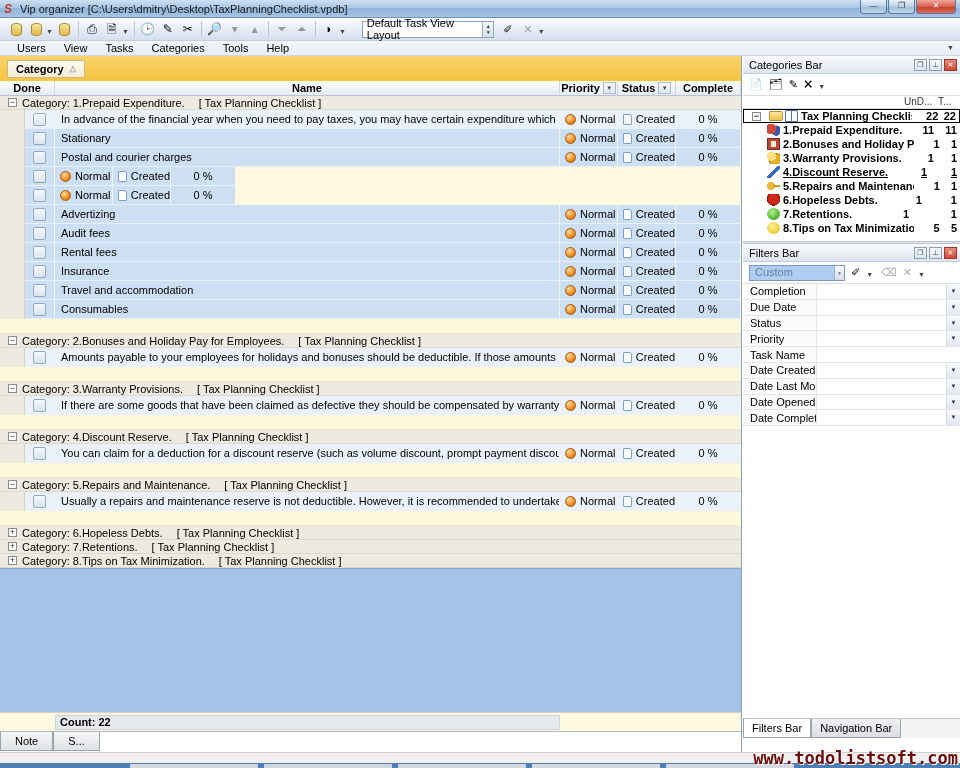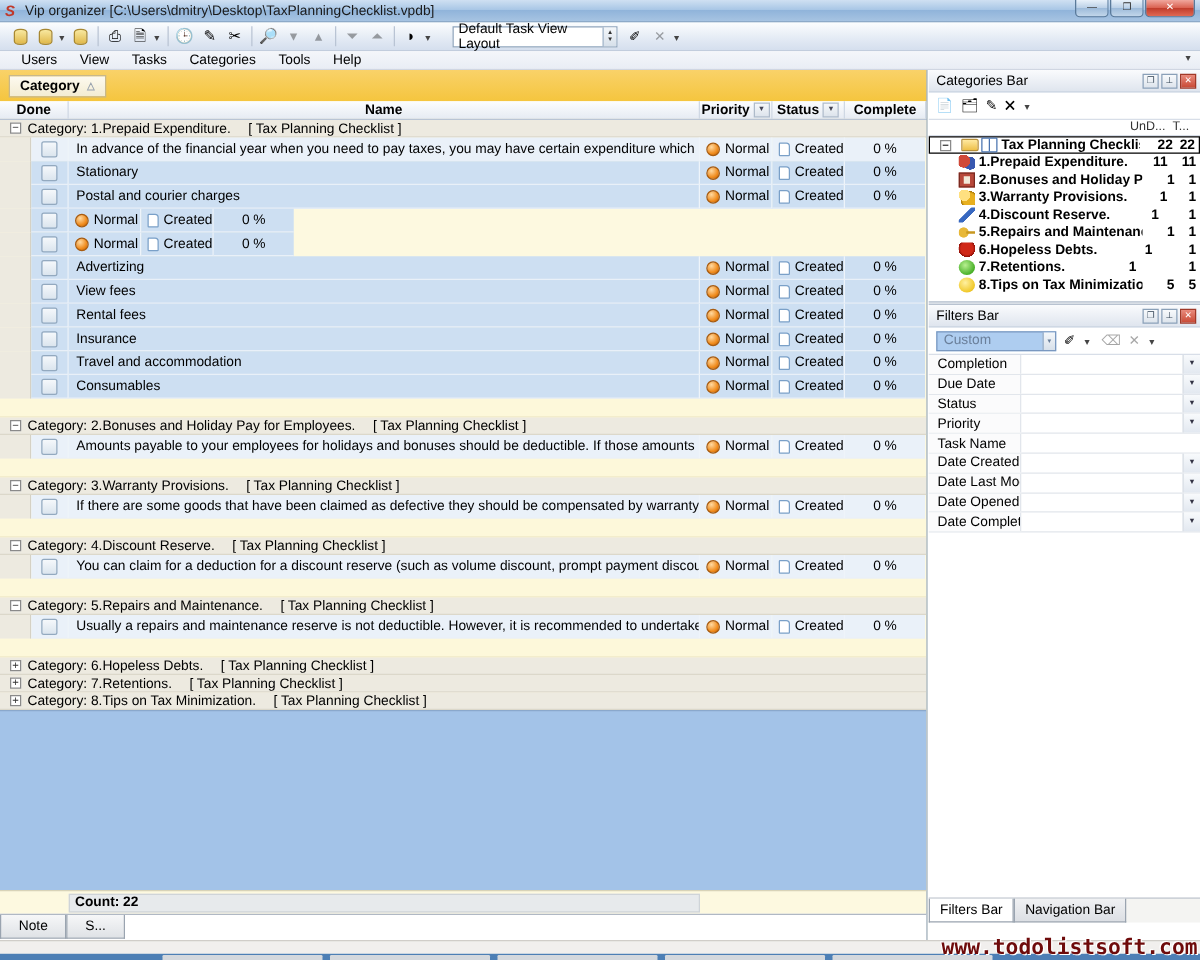--- a/index.html
+++ b/index.html
@@ -337,21 +337,21 @@
           <span class="doc-icon"></span>
           <span>Created</span>
         </div>
         <div class="cell comp">0 %</div>
       </div>
       <div class="trow">
         <div class="indent"></div>
         <div class="cell done">
           <span class="checkbox"></span>
         </div>
-        <div class="cell name">View fees</div>
+        <div class="cell name">Audit fees</div>
         <div class="cell prio">
           <span class="prio-ball"></span>
           <span>Normal</span>
         </div>
         <div class="cell status">
           <span class="doc-icon"></span>
           <span>Created</span>
         </div>
         <div class="cell comp">0 %</div>
       </div>
@@ -576,21 +576,21 @@
           <span class="lbl">2.Bonuses and Holiday Pay</span>
           <span class="v">1</span>
           <span class="v v2">1</span>
         </div>
         <div class="tnode" style="padding-left: 24px;">
           <span class="ticon i-coins"></span>
           <span class="lbl">3.Warranty Provisions.</span>
           <span class="v">1</span>
           <span class="v v2">1</span>
         </div>
-        <div class="tnode" style="padding-left: 24px;">
+        <div class="tnode" style="padding-left: 24px; text-decoration: underline;">
           <span class="ticon i-dart"></span>
           <span class="lbl">4.Discount Reserve.</span>
           <span class="v">1</span>
           <span class="v v2">1</span>
         </div>
         <div class="tnode" style="padding-left: 24px;">
           <span class="ticon i-key"></span>
           <span class="lbl">5.Repairs and Maintenance.</span>
           <span class="v">1</span>
           <span class="v v2">1</span>

